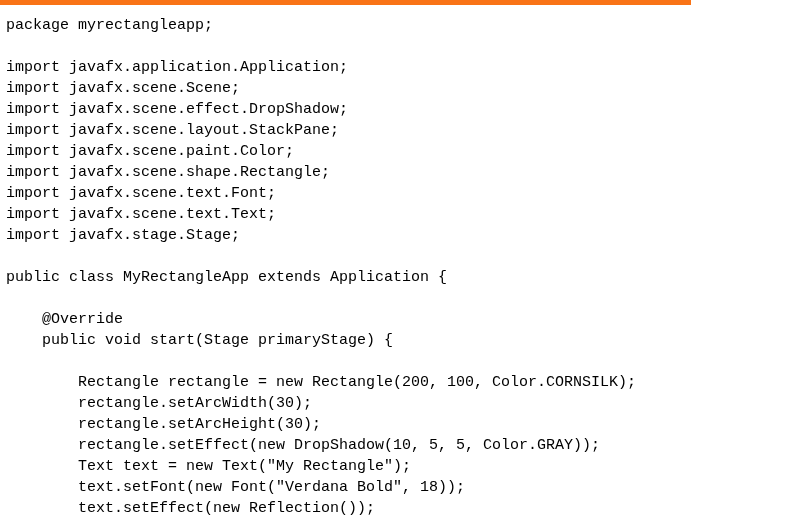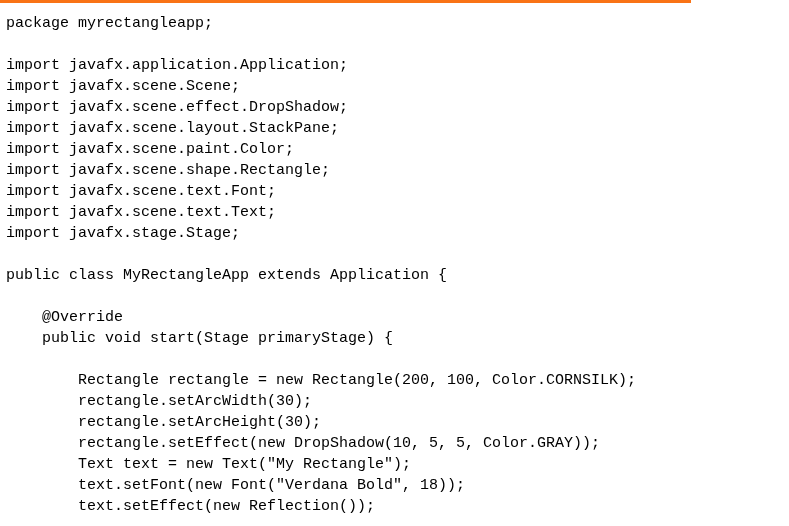--- a/index.html
+++ b/index.html
@@ -9,21 +9,21 @@
       font-size: 15px;
       line-height: 1.4;
       background: #ffffff;
       color: #000000;
     }
     .container {
       width: 691px;
       height: 526px;
       box-sizing: border-box;
       padding: 10px 9px 0 6px;
-      border-top: 3px solid #f97316;
+      border-top: 5px solid #f97316;
       overflow: hidden;
     }
     pre {
       margin: 0;
       font-family: inherit;
       font-size: inherit;
       white-space: pre;
     }
   </style>
 </head>

